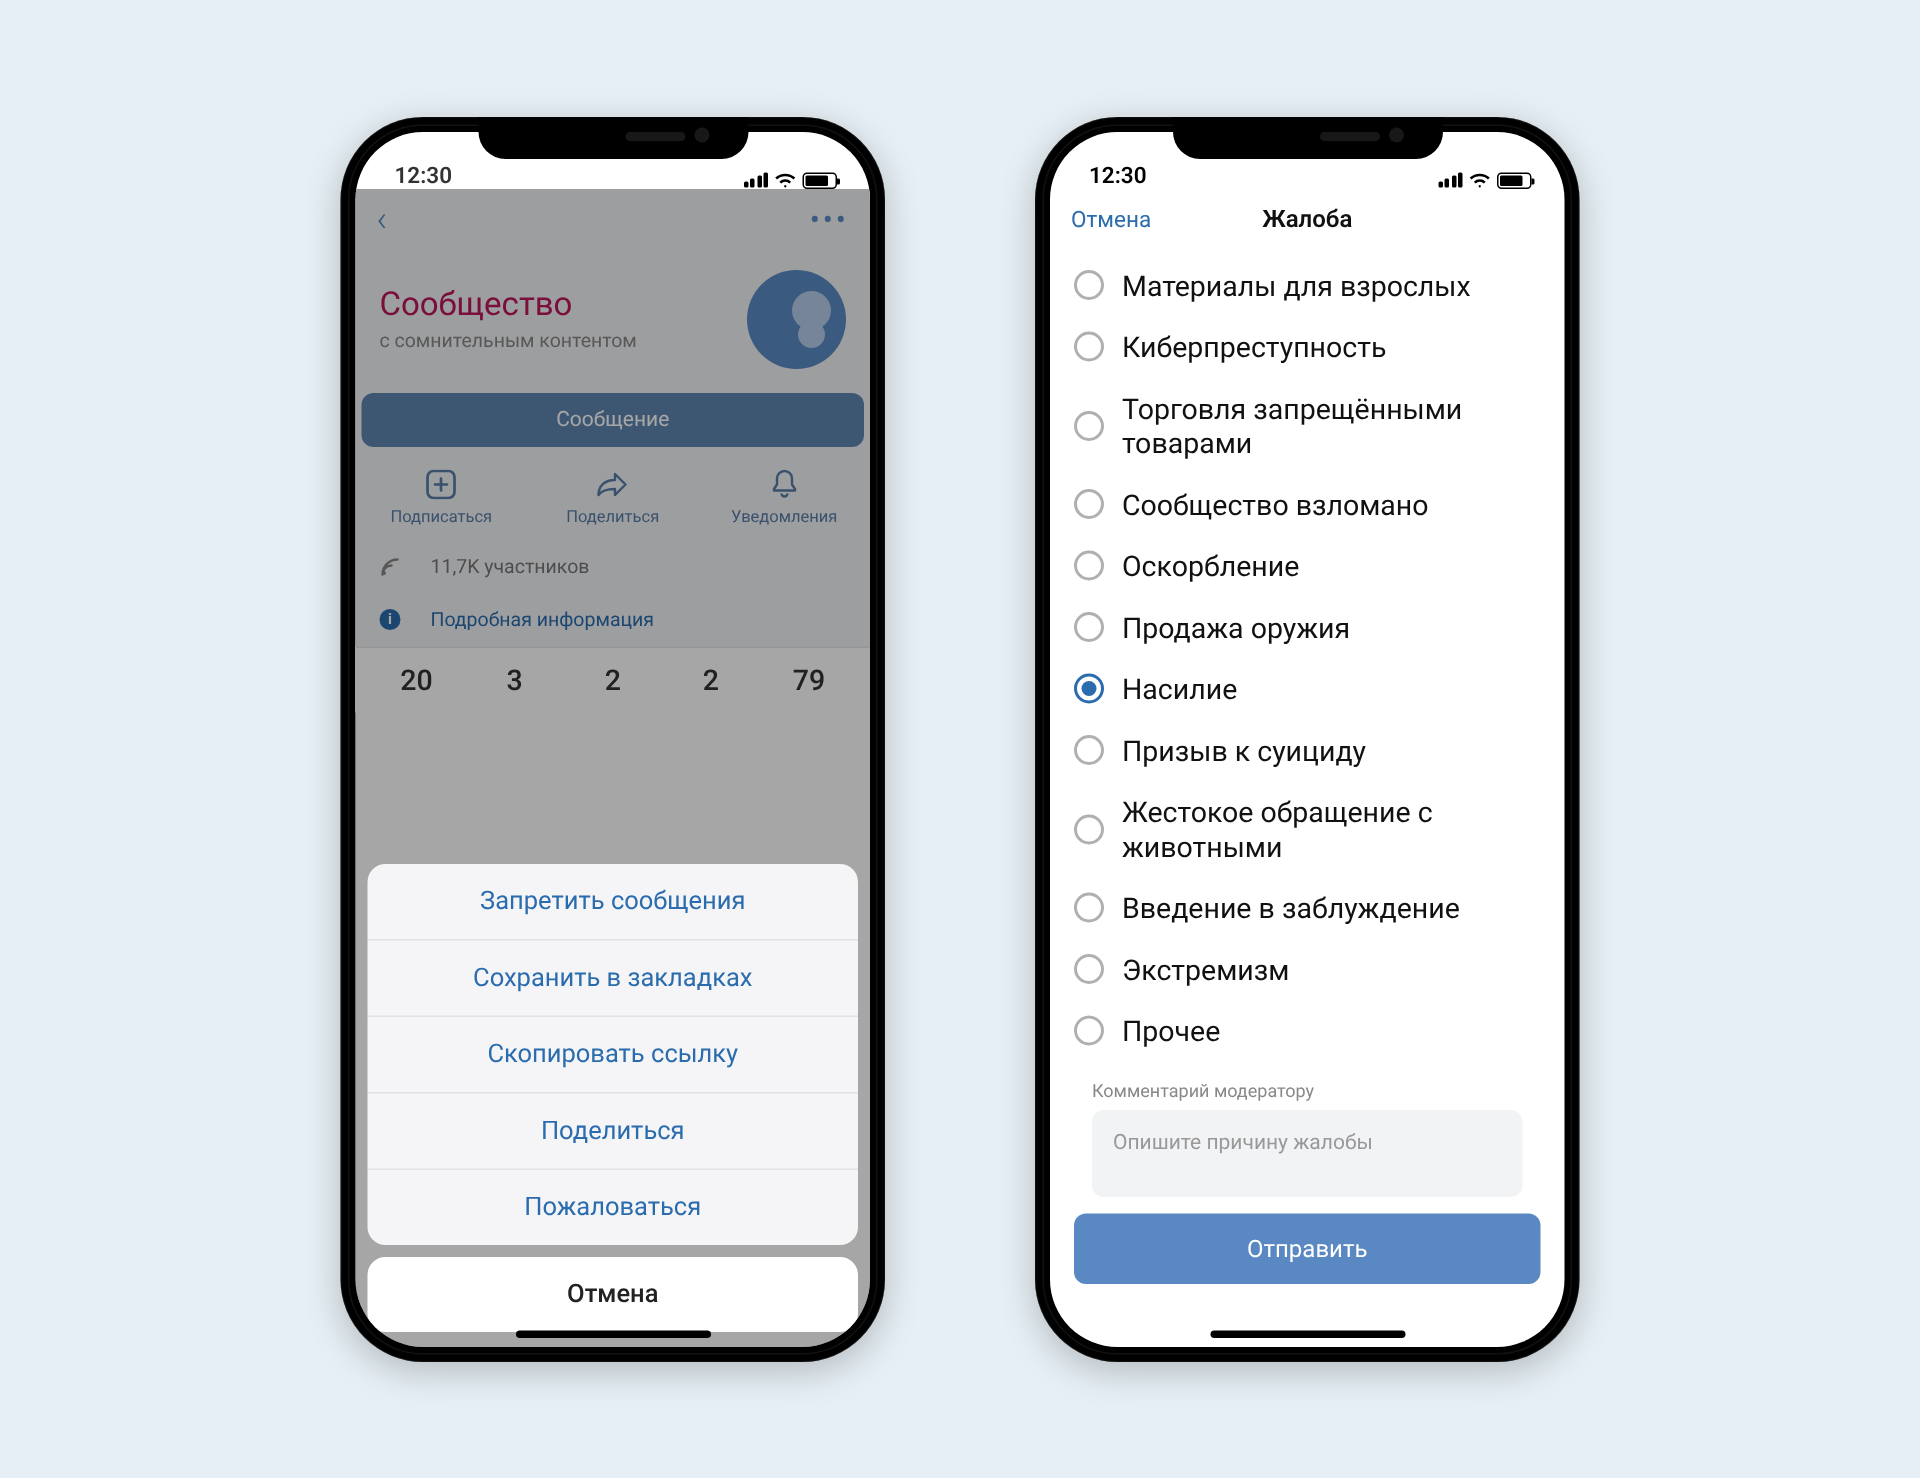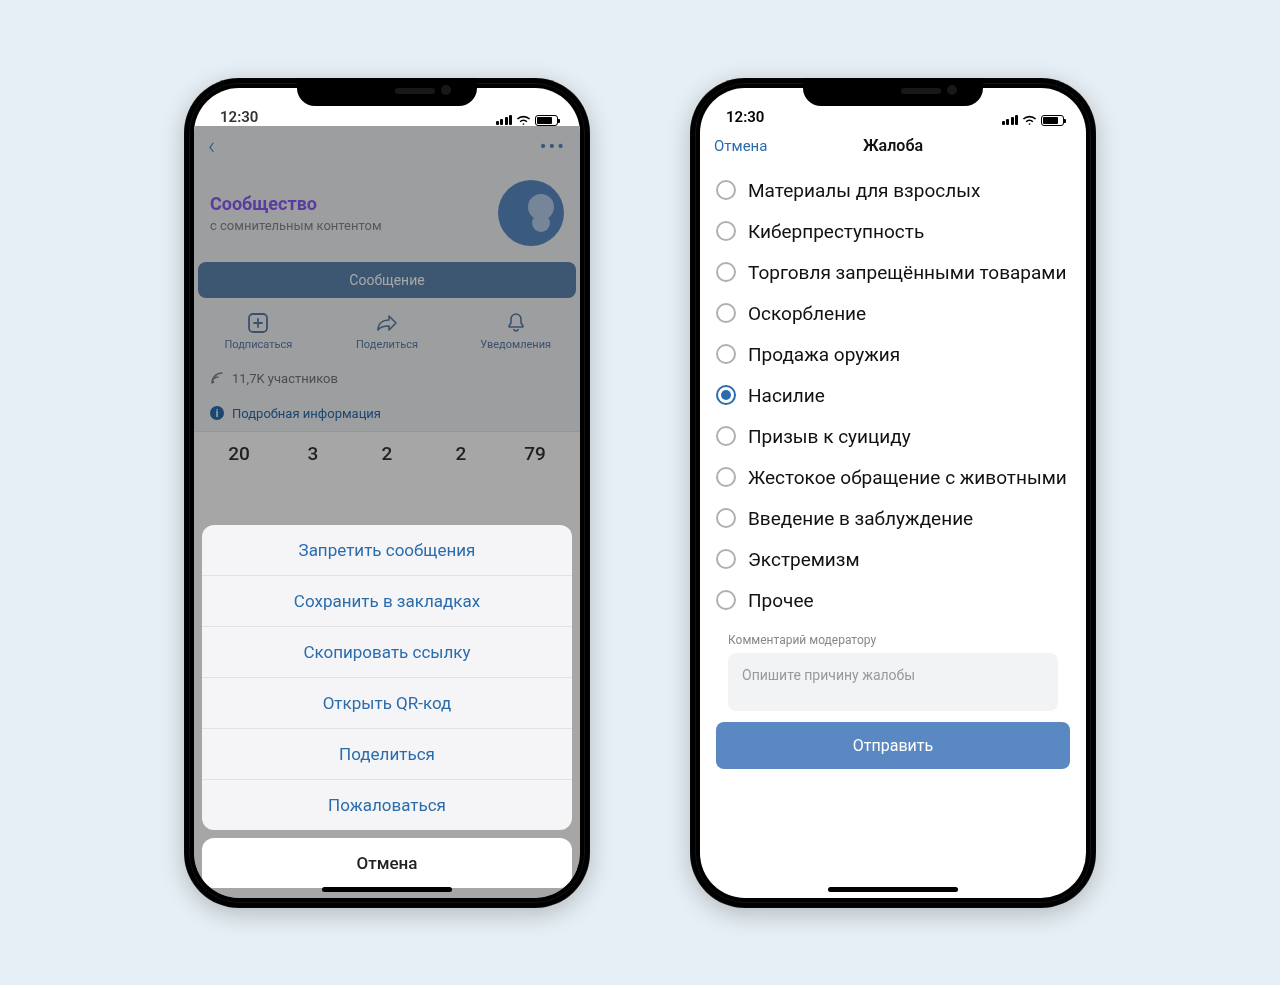--- a/index.html
+++ b/index.html
@@ -1,17 +1,17 @@
 <!DOCTYPE html>
 <html><head>
 <meta charset="utf-8">
 <style>
   *{box-sizing:border-box;margin:0;padding:0}
   body{background:#e6eff5;font-family:-apple-system,BlinkMacSystemFont,"Segoe UI",Roboto,Arial,sans-serif;display:flex;justify-content:center;align-items:center;min-height:985px;width:1280px;gap:100px}
-  .phone{width:406px;height:830px;background:#000;border-radius:55px;padding:10px;position:relative;box-shadow:0 6px 24px rgba(0,0,0,.22),0 0 1px #555 inset}
+  .phone{width:363px;height:830px;background:#000;border-radius:55px;padding:10px;position:relative;box-shadow:0 6px 24px rgba(0,0,0,.22),0 0 1px #555 inset}
   .phone::after{content:"";position:absolute;inset:5px;border-radius:50px;pointer-events:none;border:1px solid rgba(255,255,255,.07)}
   .screen{width:100%;height:100%;background:#fff;border-radius:45px;overflow:hidden;position:relative}
   .notch{position:absolute;top:0;left:50%;transform:translateX(-50%);width:180px;height:28px;background:#000;border-radius:0 0 18px 18px;z-index:50}
   .notch::before{content:"";position:absolute;right:42px;top:10px;width:40px;height:6px;background:#181818;border-radius:3px}
   .notch::after{content:"";position:absolute;right:26px;top:7px;width:10px;height:10px;background:#181818;border-radius:50%}
   .status-bar{height:38px;display:flex;justify-content:space-between;align-items:flex-end;padding:0 22px 0 26px;font-size:15px;font-weight:600;position:relative;z-index:10}
   .status-bar.dimmed{color:#333}
   .status-icons{display:flex;align-items:center;gap:4px}
   .signal{display:inline-flex;align-items:flex-end;gap:1.5px}
   .signal span{width:3px;background:#000;border-radius:1px}
@@ -25,31 +25,31 @@
 
   
   .p1-content{position:relative;height:calc(100% - 38px)}
   .p1-dim{position:absolute;inset:0;background:rgba(0,0,0,.35);z-index:20}
   .p1-bg{background:#f2f3f5}
   .nav1{height:40px;display:flex;align-items:center;justify-content:space-between;padding:0 14px}
   .back-btn{color:#5a8bc4;font-size:24px;font-weight:300}
   .more-btn{color:#5a8bc4;font-size:20px;letter-spacing:2px}
   .community-head{display:flex;padding:14px 16px 8px;align-items:center}
   .community-titles{flex:1}
-  .community-name{font-size:18px;font-weight:700;color:#8b5cf6;margin-bottom:4px}
+  .community-name{font-size:22px;font-weight:400;color:#be185d;margin-bottom:4px}
   .community-sub{font-size:13px;color:#888}
   .avatar{width:66px;height:66px;border-radius:50%;background:#5a8bc4;display:flex;align-items:center;justify-content:center;position:relative}
   .avatar .person{width:26px;height:26px;border-radius:50%;background:#b5cce8;position:absolute;top:14px;right:10px}
   .avatar .person2{width:18px;height:18px;border-radius:50%;background:#b5cce8;position:absolute;bottom:14px;right:14px}
   .msg-btn{margin:8px 4px;background:#5f86b0;color:#fff;text-align:center;padding:10px;border-radius:8px;font-size:14px}
   .actions-row{display:flex;padding:6px 0 10px}
   .action{flex:1;text-align:center}
   .action .ic{font-size:20px;color:#5a7da8;margin-bottom:4px;height:22px;display:flex;justify-content:center;align-items:center}
   .action .lb{font-size:11px;color:#5a7da8}
-  .info-row{padding:10px 16px;font-size:13px;color:#777;display:flex;align-items:center;gap:8px}
+  .info-row{padding:10px 16px;font-size:13px;color:#777;display:flex;align-items:center;gap:20px}
   .info-row.link{color:#2a6cad}
   .rss{width:14px;height:14px}
   .info-icon{width:14px;height:14px;border-radius:50%;background:#2a6cad;color:#fff;font-size:10px;display:flex;align-items:center;justify-content:center;font-weight:bold}
   .stats-row{display:flex;padding:10px 8px;border-top:1px solid #e5e5e5;background:#fff}
   .stat{flex:1;text-align:center;font-size:19px;font-weight:500;color:#333}
 
   .sheet-wrap{position:absolute;left:8px;right:8px;bottom:10px;z-index:30}
   .sheet{background:rgba(248,248,250,.96);border-radius:12px;overflow:hidden;margin-bottom:8px}
   .sheet-item{text-align:center;padding:15px;font-size:17px;color:#2a6cad;border-bottom:1px solid rgba(0,0,0,.08)}
   .sheet-item:last-child{border-bottom:none}
@@ -157,21 +157,20 @@
         </div>
       </div>
 
       <div class="p1-dim"></div>
 
       <div class="sheet-wrap">
         <div class="sheet">
           <div class="sheet-item">Запретить сообщения</div>
           <div class="sheet-item">Сохранить в закладках</div>
           <div class="sheet-item">Скопировать ссылку</div>
-          <div class="sheet-item">Открыть QR-код</div>
           <div class="sheet-item">Поделиться</div>
           <div class="sheet-item">Пожаловаться</div>
         </div>
         <div class="cancel-sheet">Отмена</div>
       </div>
 
       <div class="home-ind"></div>
     </div>
   </div>
 </div>
@@ -208,20 +207,24 @@
         <div class="opt">
           <span class="radio"></span>
           <span class="opt-label">Киберпреступность</span>
         </div>
         <div class="opt">
           <span class="radio"></span>
           <span class="opt-label">Торговля запрещёнными товарами</span>
         </div>
         <div class="opt">
           <span class="radio"></span>
+          <span class="opt-label">Сообщество взломано</span>
+        </div>
+        <div class="opt">
+          <span class="radio"></span>
           <span class="opt-label">Оскорбление</span>
         </div>
         <div class="opt">
           <span class="radio"></span>
           <span class="opt-label">Продажа оружия</span>
         </div>
         <div class="opt">
           <span class="radio checked"></span>
           <span class="opt-label">Насилие</span>
         </div>

